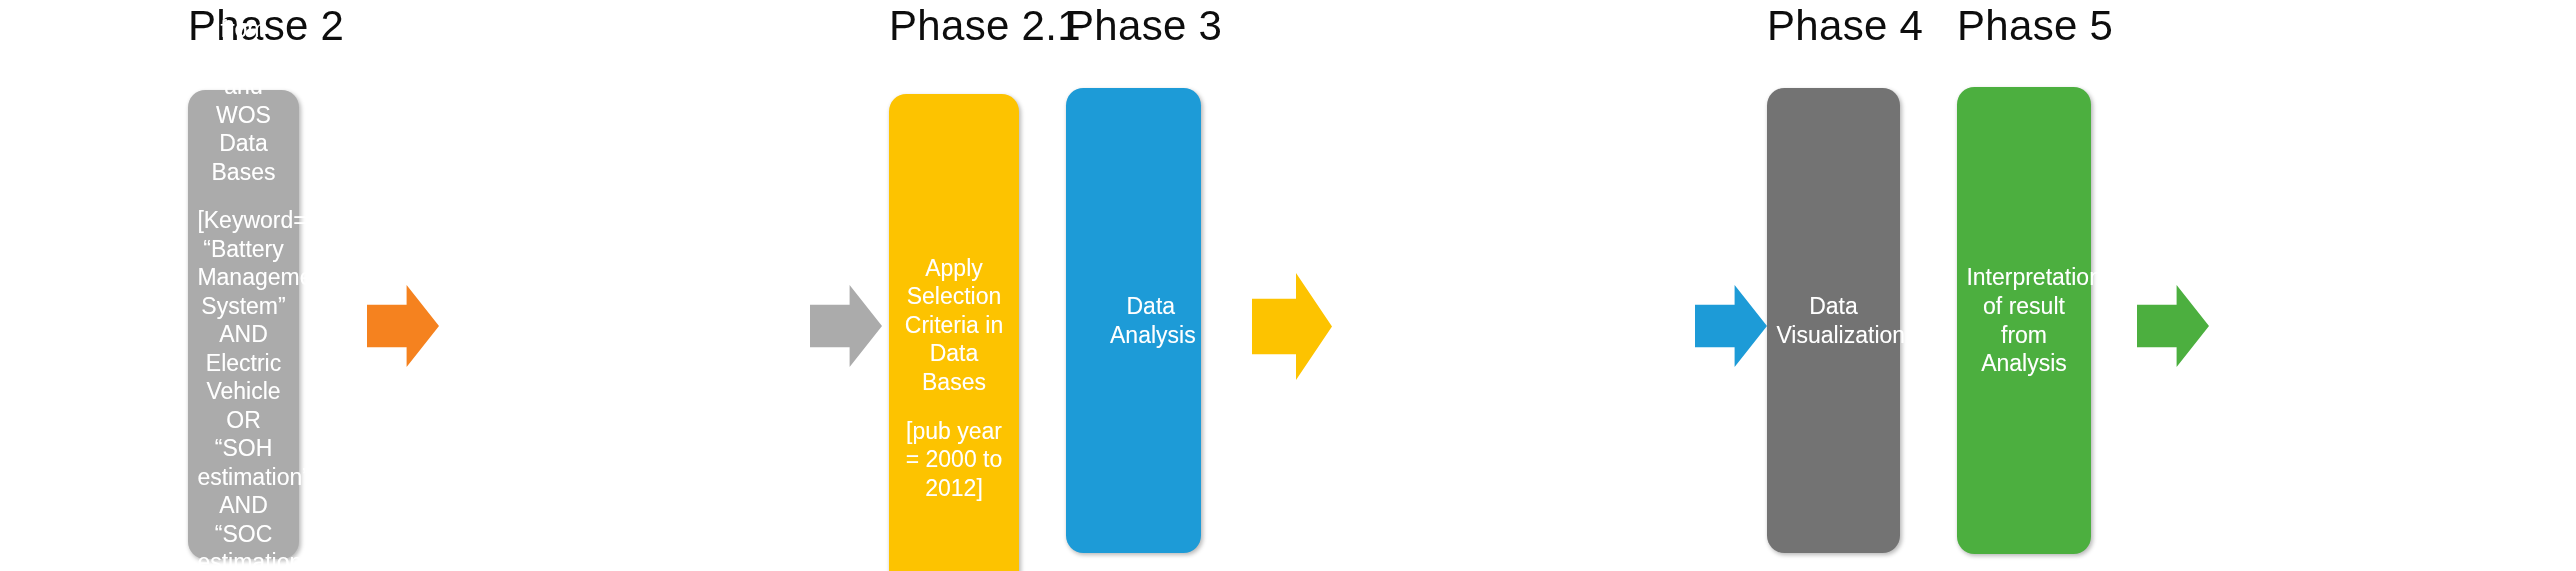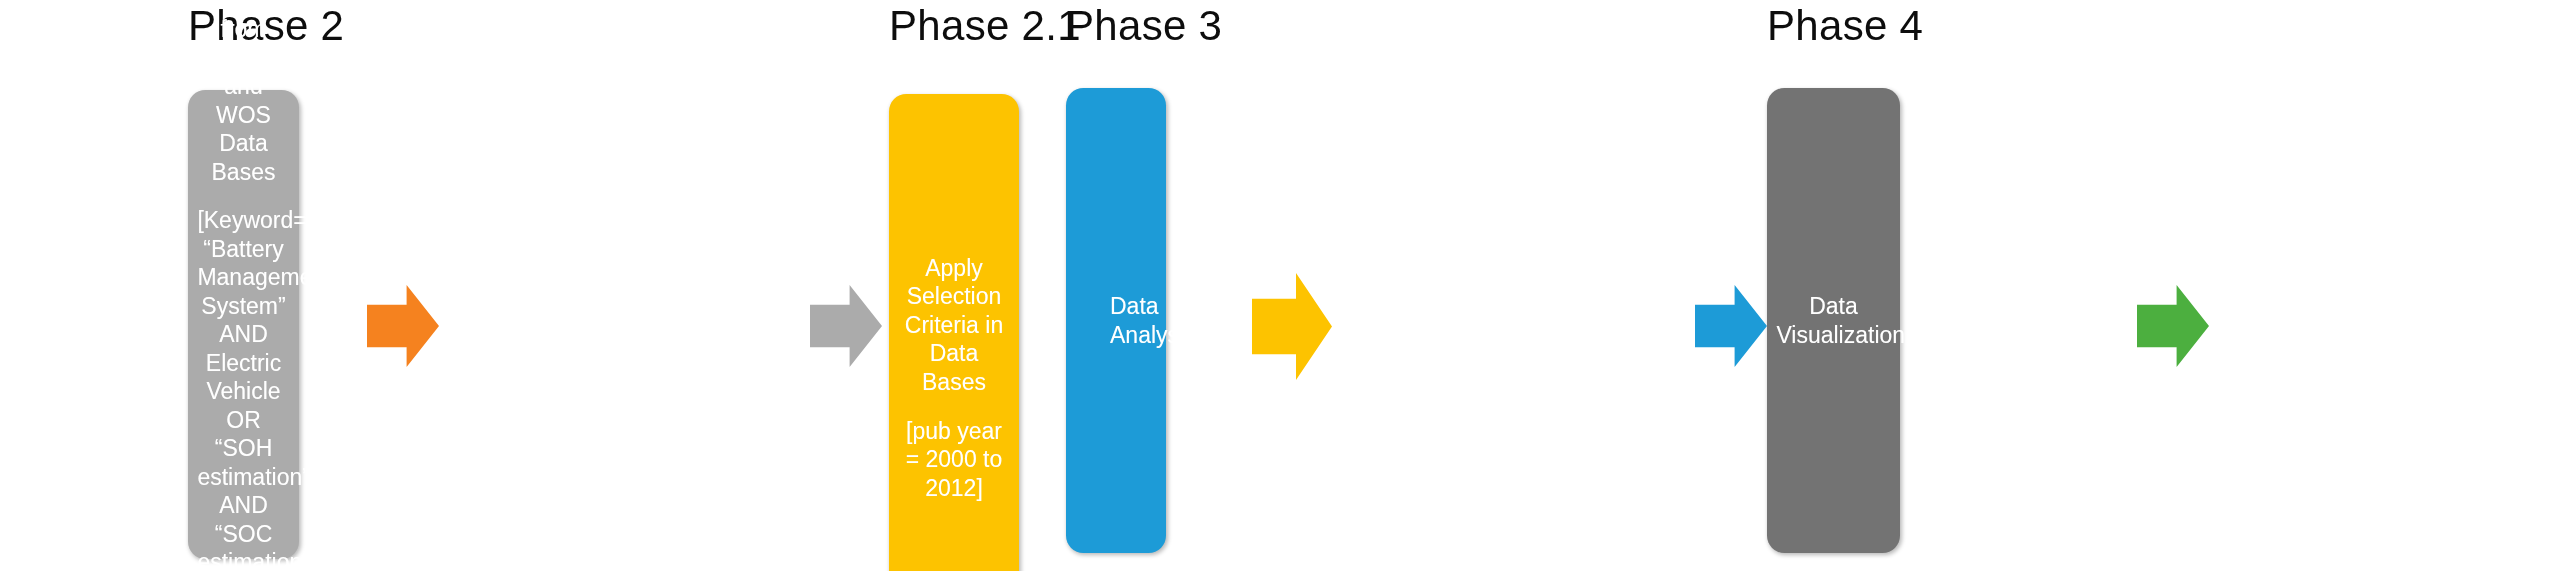--- a/index.html
+++ b/index.html
@@ -96,30 +96,36 @@
         <span class="box-line">[Keyword= “Battery Management System” AND Electric Vehicle OR “SOH estimation” AND “SOC estimation” OR “battery lifetime prediction”]</span>
       </div>
     </div>
     <div class="phase-col" style="left: 889px; width: 130px;">
       <div class="phase-header">Phase 2.1</div>
       <div class="phase-box" style="background: rgb(253, 195, 0); top: 94px; height: 568px;">
         <span class="box-line">Apply Selection Criteria in Data Bases</span>
         <span class="box-line">[pub year = 2000 to 2012]</span>
       </div>
     </div>
-    <div class="phase-col" style="left: 1066px; width: 100px;">
+    <div class="phase-col" style="left: 1066px; width: 135px;">
       <div class="phase-header">Phase 3</div>
       <div class="phase-box" style="background: rgb(29, 155, 215); top: 88px; height: 465px; padding-left: 44px;">
         <span class="box-line">Data Analysis</span>
       </div>
     </div>
     <div class="phase-col" style="left: 1767px; width: 133px;">
       <div class="phase-header">Phase 4</div>
       <div class="phase-box" style="background: #737373; top: 88px; height: 465px;">
         <span class="box-line">Data Visualization</span>
+      </div>
+    </div>
+    <div class="phase-col" style="left: 1957px; width: 134px;">
+      <div class="phase-header">Phase 5</div>
+      <div class="phase-box" style="background: rgb(76, 175, 63); top: 87px; height: 467px;">
+        <span class="box-line">Interpretation of result from Analysis</span>
       </div>
     </div>
     <div class="arrow-connector" style="left: 367px; top: 285px; width: 72px; height: 82px;">
       <svg viewBox="0 0 100 100" preserveAspectRatio="none">
         <polygon points="0,24 55,24 55,0 100,50 55,100 55,76 0,76" fill="#F5821F"></polygon>
       </svg>
     </div>
     <div class="arrow-connector" style="left: 810px; top: 285px; width: 72px; height: 82px;">
       <svg viewBox="0 0 100 100" preserveAspectRatio="none">
         <polygon points="0,24 55,24 55,0 100,50 55,100 55,76 0,76" fill="#ABABAB"></polygon>

